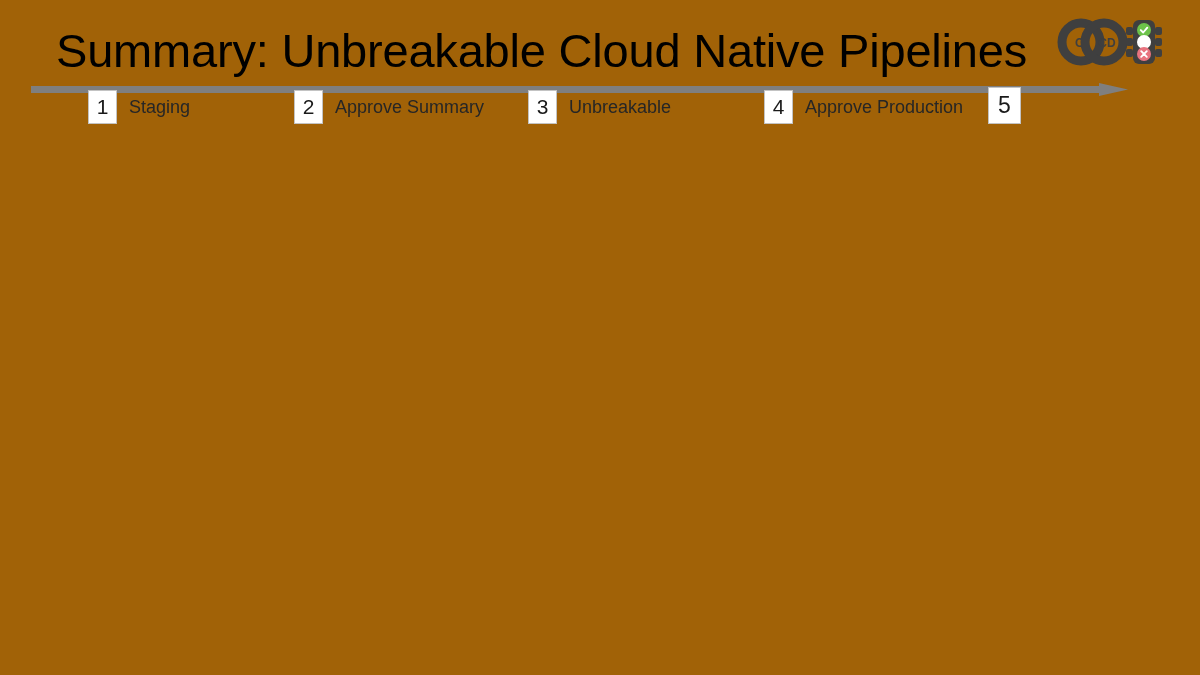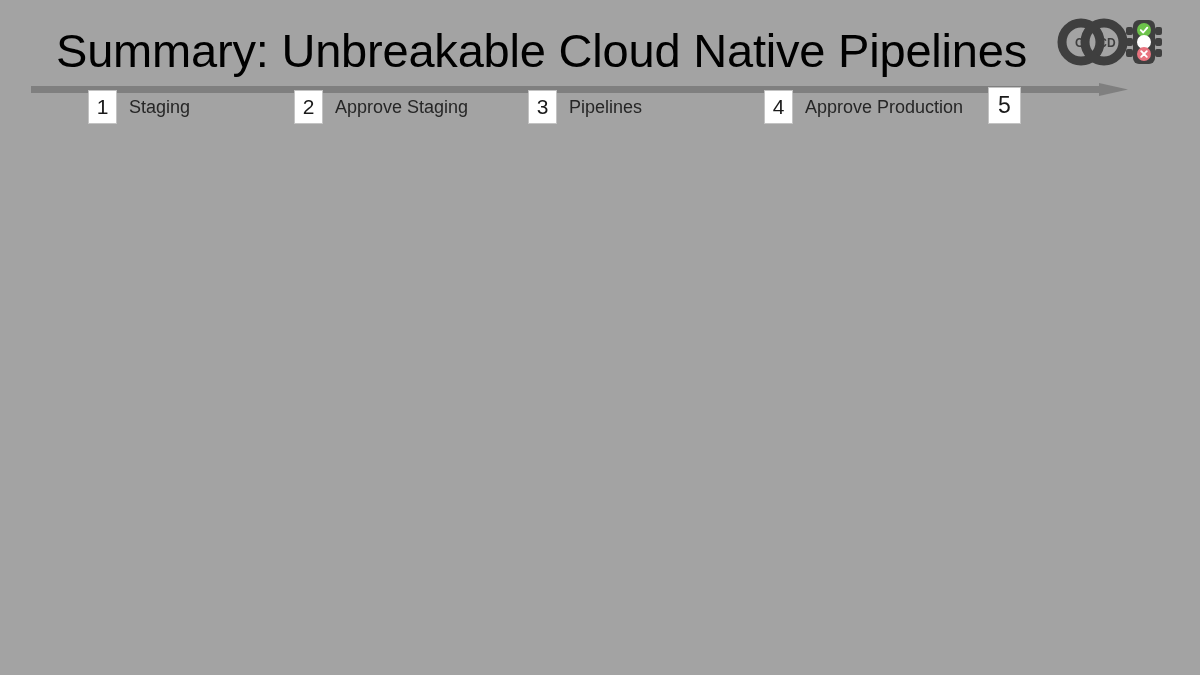--- a/index.html
+++ b/index.html
@@ -13,21 +13,21 @@
     position: relative;
     overflow: hidden;
     font-family: "Liberation Sans", sans-serif;
     -webkit-font-smoothing: antialiased;
   }
 
   
   .slide {
     position: absolute;
     inset: 0;
-    background: #a3a3a3;
+    background: #a16207;
   }
 
   
   .slide-title {
     position: absolute;
     left: 56px;
     top: 20px;
     width: 980px;
     height: 62px;
     font-size: 47px;
@@ -154,26 +154,26 @@
       </svg>
     </div>
 
     <div class="step" style="left:88px">
       <div class="step-num">1</div>
       <div class="step-label">Staging</div>
     </div>
 
     <div class="step" style="left:294px">
       <div class="step-num">2</div>
-      <div class="step-label">Approve Staging</div>
+      <div class="step-label">Approve Summary</div>
     </div>
 
     <div class="step" style="left:528px">
       <div class="step-num">3</div>
-      <div class="step-label">Pipelines</div>
+      <div class="step-label">Unbreakable</div>
     </div>
 
     <div class="step" style="left:764px">
       <div class="step-num">4</div>
       <div class="step-label">Approve Production</div>
     </div>
 
     <div class="step bare" style="left:988px;top:9px">
       <div class="step-num">5</div>
 

